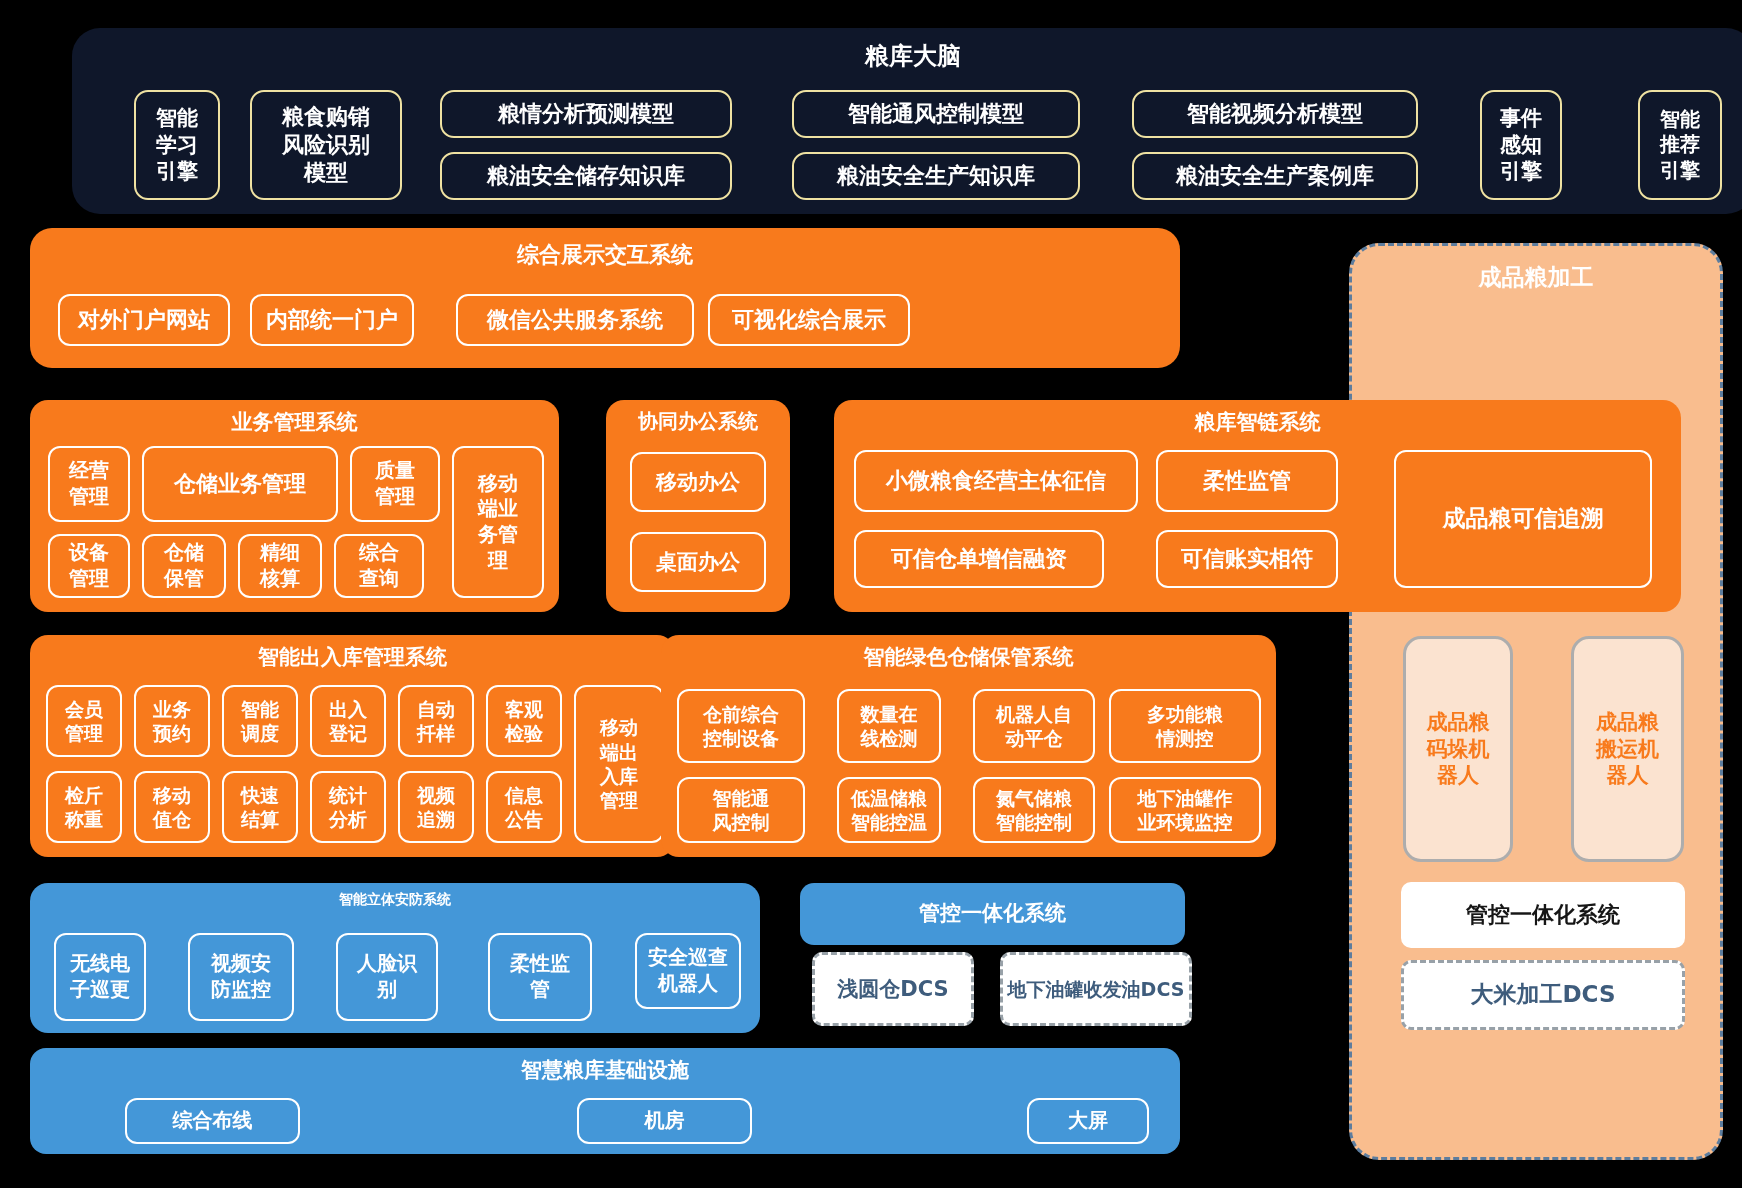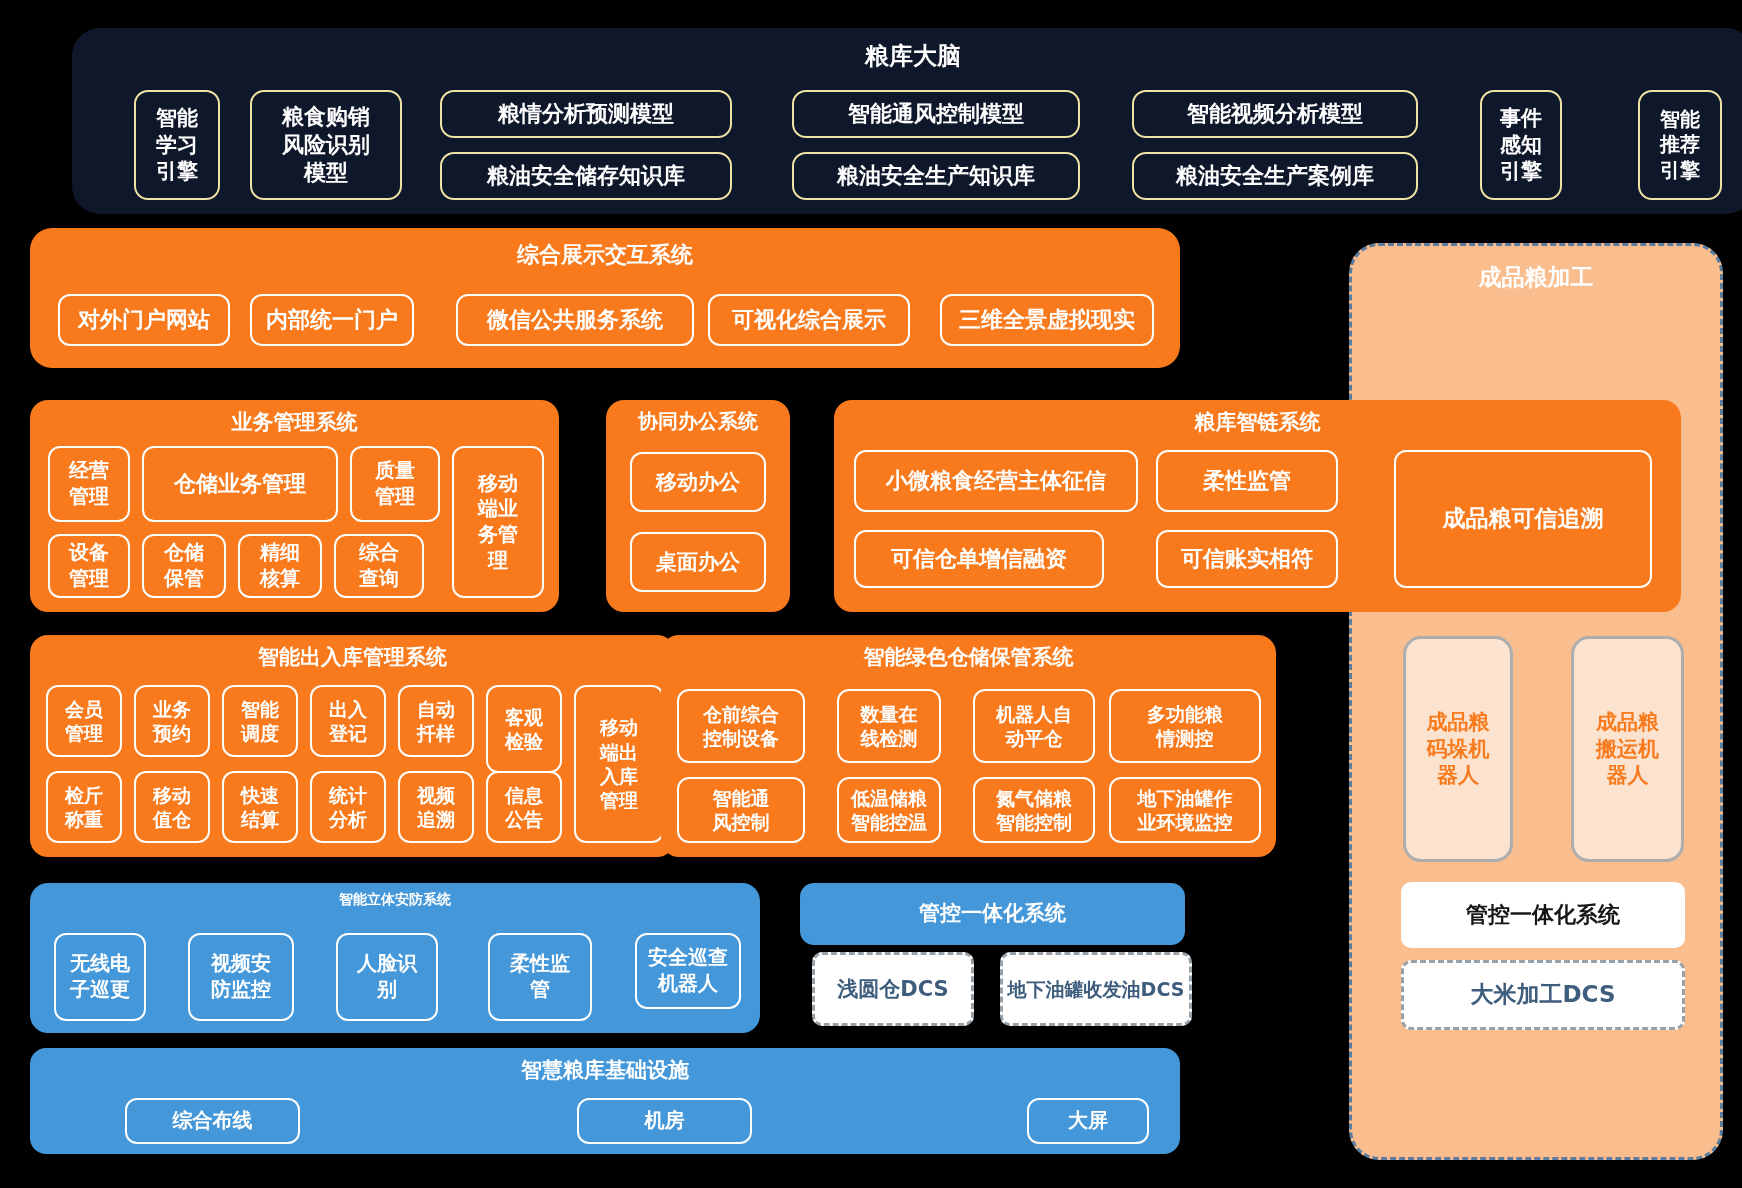--- a/index.html
+++ b/index.html
@@ -38,21 +38,20 @@
     <div class="chip gold-b" style="left:1408px;top:62px;width:82px;height:110px;font-size:21px;padding:0 15px;">事件感知引擎</div>
     <div class="chip gold-b" style="left:1566px;top:62px;width:84px;height:110px;font-size:20px;padding:0 16px;">智能推荐引擎</div>
   </section>
 
   <section class="panel orange z2" style="left:30px;top:228px;width:1150px;height:140px;">
     <h2 class="ptitle" style="top:12px;font-size:22px;">综合展示交互系统</h2>
     <div class="chip white-b" style="left:28px;top:66px;width:172px;height:52px;font-size:22px;">对外门户网站</div>
     <div class="chip white-b" style="left:220px;top:66px;width:164px;height:52px;font-size:22px;">内部统一门户</div>
     <div class="chip white-b" style="left:410px;top:66px;width:238px;height:52px;font-size:22px;margin-left:16px;">微信公共服务系统</div>
     <div class="chip white-b" style="left:678px;top:66px;width:202px;height:52px;font-size:22px;">可视化综合展示</div>
-    <div class="chip white-b" style="left:910px;top:66px;width:214px;height:52px;font-size:22px;">三维全景虚拟现实</div>
   </section>
 
   <section class="peach-panel z1" style="left:1349px;top:243px;width:368px;height:911px;">
     <h2 class="ptitle" style="top:16px;font-size:23px;">成品粮加工</h2>
     <div class="chip robot-card" style="left:51px;top:390px;width:110px;height:226px;font-size:21px;padding:0 14px;">成品粮码垛机器人</div>
     <div class="chip robot-card" style="left:219px;top:390px;width:113px;height:226px;font-size:21px;padding:0 15px;">成品粮搬运机器人</div>
     <div class="chip white-card" style="left:49px;top:636px;width:284px;height:66px;font-size:22px;">管控一体化系统</div>
     <div class="chip dcs-card" style="left:49px;top:714px;width:284px;height:70px;font-size:23px;">大米加工DCS</div>
   </section>
 
@@ -83,21 +82,21 @@
     <div class="chip white-b" style="left:560px;top:50px;width:258px;height:138px;font-size:23px;">成品粮可信追溯</div>
   </section>
 
   <section class="panel orange z2" style="left:30px;top:635px;width:645px;height:222px;border-radius:18px;">
     <h2 class="ptitle" style="top:8px;font-size:21px;">智能出入库管理系统</h2>
     <div class="chip white-b" style="left:16px;top:50px;width:76px;height:72px;font-size:19px;padding:0 11px;">会员管理</div>
     <div class="chip white-b" style="left:104px;top:50px;width:76px;height:72px;font-size:19px;padding:0 11px;">业务预约</div>
     <div class="chip white-b" style="left:192px;top:50px;width:76px;height:72px;font-size:19px;padding:0 11px;">智能调度</div>
     <div class="chip white-b" style="left:280px;top:50px;width:76px;height:72px;font-size:19px;padding:0 11px;">出入登记</div>
     <div class="chip white-b" style="left:368px;top:50px;width:76px;height:72px;font-size:19px;padding:0 11px;">自动扦样</div>
-    <div class="chip white-b" style="left:456px;top:50px;width:76px;height:88px;font-size:19px;padding:0 11px;">客观检验</div>
+    <div class="chip white-b" style="left:456px;top:50px;width:76px;height:72px;font-size:19px;padding:0 11px;">客观检验</div>
     <div class="chip white-b" style="left:544px;top:50px;width:90px;height:158px;font-size:19px;padding:0 15px;">移动端出入库管理</div>
     <div class="chip white-b" style="left:16px;top:136px;width:76px;height:72px;font-size:19px;padding:0 11px;">检斤称重</div>
     <div class="chip white-b" style="left:104px;top:136px;width:76px;height:72px;font-size:19px;padding:0 11px;">移动值仓</div>
     <div class="chip white-b" style="left:192px;top:136px;width:76px;height:72px;font-size:19px;padding:0 11px;">快速结算</div>
     <div class="chip white-b" style="left:280px;top:136px;width:76px;height:72px;font-size:19px;padding:0 11px;">统计分析</div>
     <div class="chip white-b" style="left:368px;top:136px;width:76px;height:72px;font-size:19px;padding:0 11px;">视频追溯</div>
     <div class="chip white-b" style="left:456px;top:136px;width:76px;height:72px;font-size:19px;padding:0 11px;">信息公告</div>
   </section>
 
   <section class="panel orange z2" style="left:661px;top:635px;width:615px;height:222px;border-radius:18px;">

